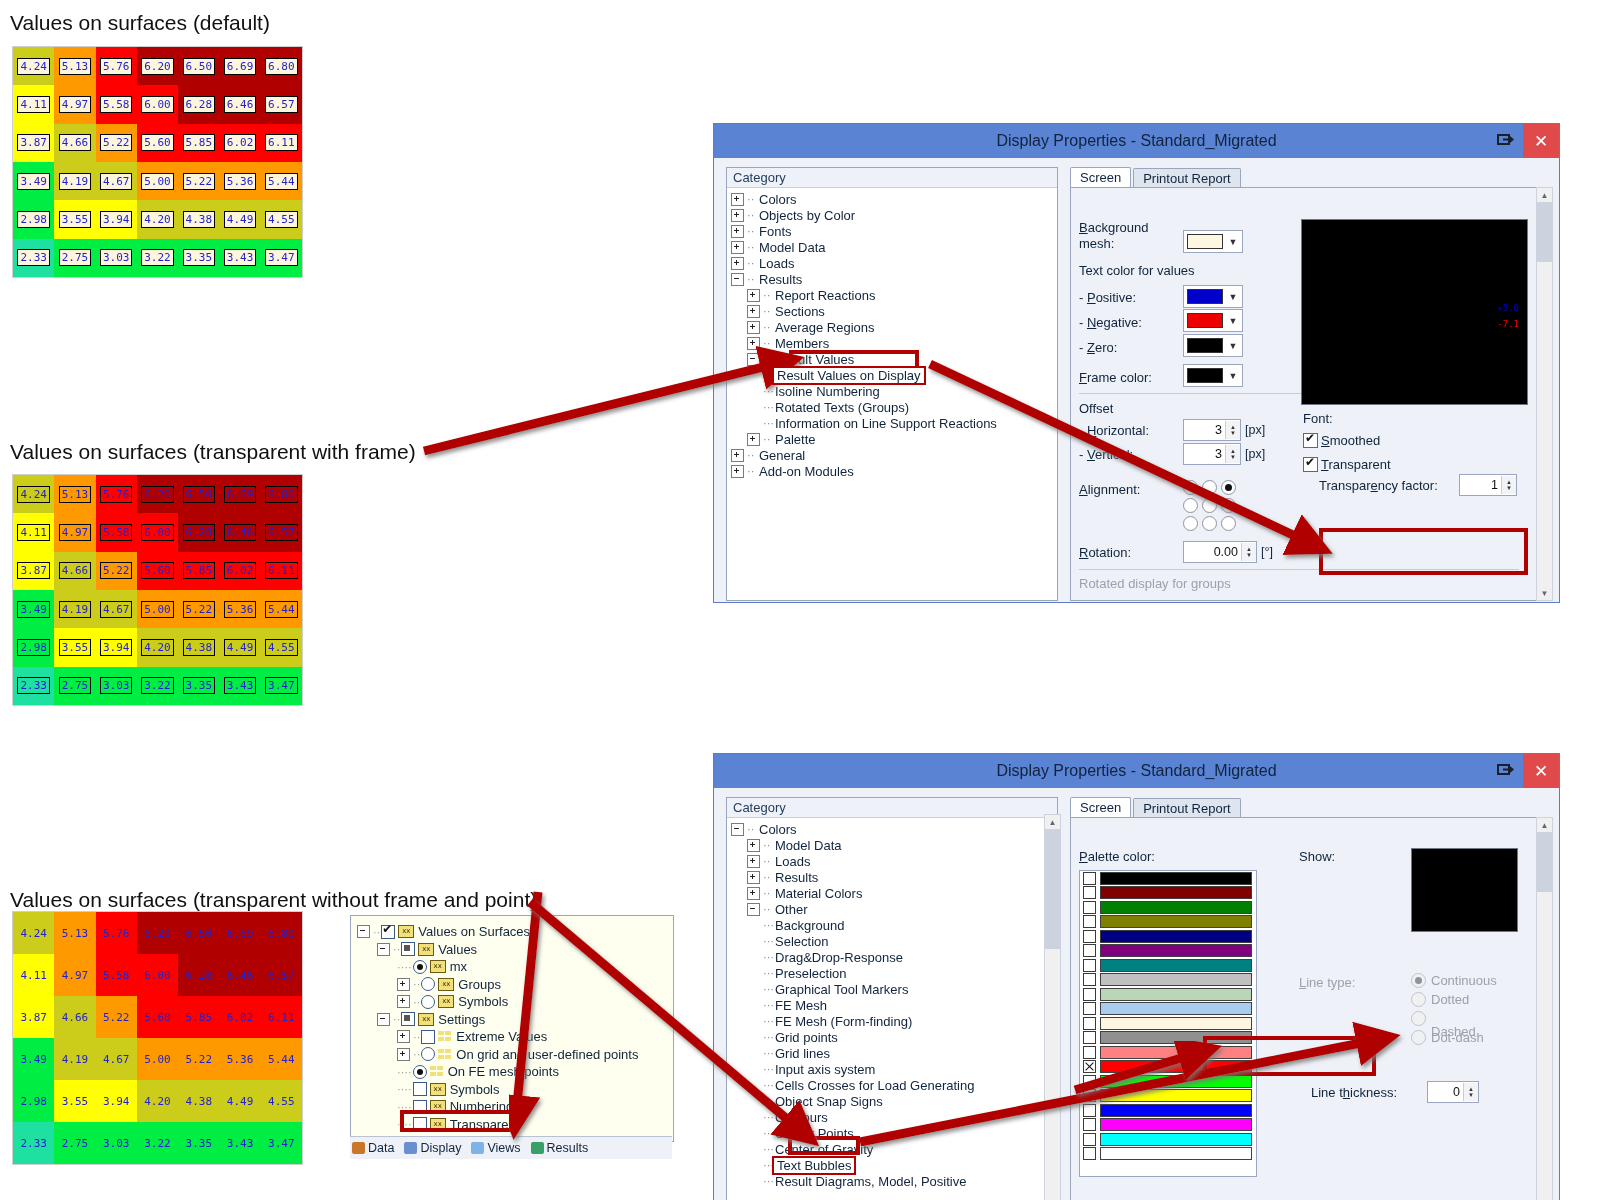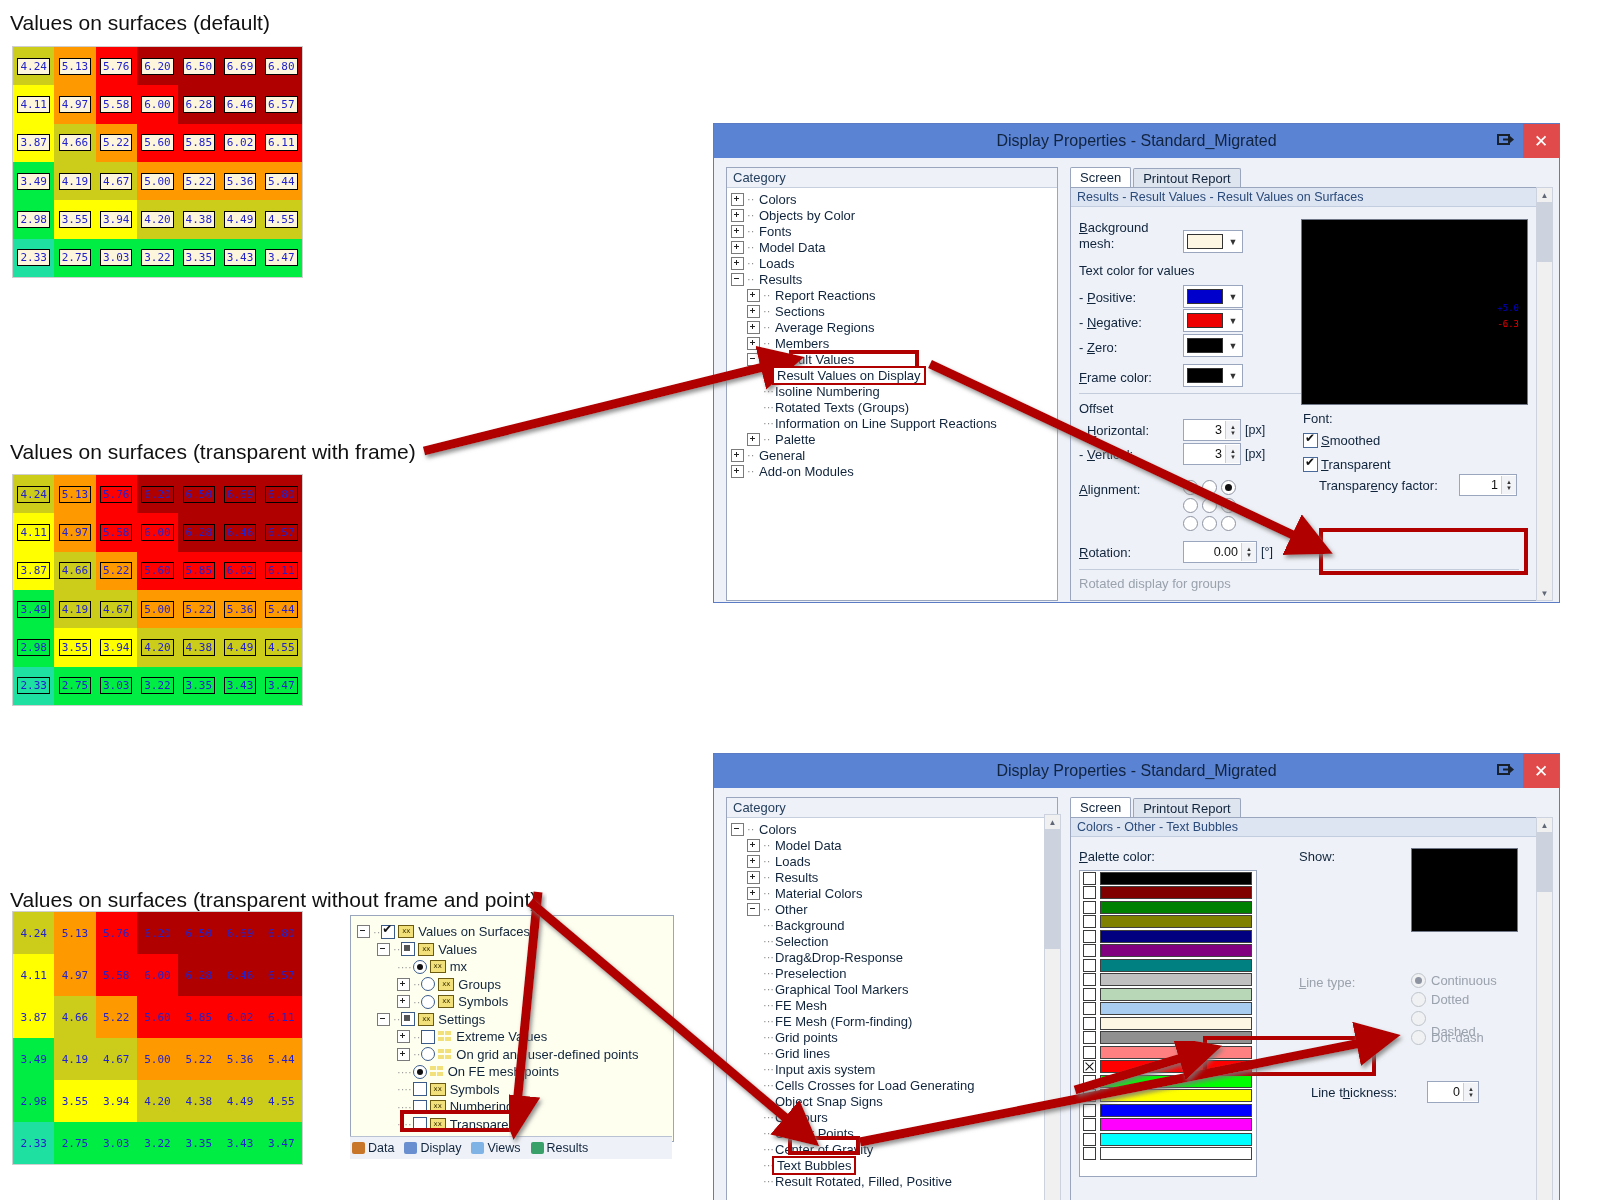--- a/index.html
+++ b/index.html
@@ -706,21 +706,20 @@
           </div>
         </div>
     </div>
 
     <div class="tabstrip" style="left:356px;top:8px;" id="d1tabs">
         <div class="tab active">Screen</div>
         <div class="tab">Printout Report</div>
       </div>
 
     <div class="panel" style="left:356px;top:29px;width:465px;height:412px;">
-      <div class="panel-head">Results - Result Values - Result Values on Surfaces</div>
 
       <div class="fld-label" style="left:8px;top:32px;"><span class="u">B</span>ackground</div>
       <div class="fld-label" style="left:8px;top:48px;">mesh:</div>
       <div class="combo" style="left:112px;top:42px;">
         <div class="sw" id="sw-bg" style="background: rgb(253, 246, 227);"></div>
         <div class="cv">▼</div>
       </div>
 
       <div class="fld-label" style="left:8px;top:75px;">Text color for values</div>
 
@@ -791,21 +790,21 @@
             <span>▼</span>
           </div>
       </div>
       <div class="unit" style="left:190px;top:357px;">[°]</div>
 
       <div class="sep" style="left:8px;top:381px;width:440px;"></div>
       <div class="fld-label dim" style="left:8px;top:388px;">Rotated display for groups</div>
 
       <div class="preview" style="left:230px;top:31px;width:225px;height:184px;">
         <div class="pv-txt" id="pv-pos" style="right: 8px; top: 83px; color: rgb(0, 0, 204);">+5.0</div>
-        <div class="pv-txt" id="pv-neg" style="right: 8px; top: 99px; color: rgb(238, 0, 0);">-6.3</div>
+        <div class="pv-txt" id="pv-neg" style="right: 8px; top: 99px; color: rgb(238, 0, 0);">-7.1</div>
       </div>
 
       <div class="fld-label" style="left:232px;top:223px;">Font:</div>
       <div class="chk on" style="left:232px;top:245px;"></div>
       <div class="fld-label" style="left:250px;top:245px;"><span class="u">S</span>moothed</div>
 
       <div class="chk on" style="left:232px;top:269px;"></div>
       <div class="fld-label" style="left:250px;top:269px;"><span class="u">T</span>ransparent</div>
 
       <div class="fld-label" style="left:248px;top:290px;">Transpar<span class="u">e</span>ncy factor:</div>
@@ -933,37 +932,36 @@
           <div class="tnode" style="padding-left: 32px;">
             <span class="tdots">···</span>
             <span class="tlabel">Center of Gravity</span>
           </div>
           <div class="tnode" style="padding-left: 32px;">
             <span class="tdots">···</span>
             <span class="tlabel hl-label">Text Bubbles</span>
           </div>
           <div class="tnode" style="padding-left: 32px;">
             <span class="tdots">···</span>
-            <span class="tlabel">Result Rotated, Filled, Positive</span>
+            <span class="tlabel">Result Diagrams, Model, Positive</span>
           </div>
         </div>
     </div>
     <div class="scrollbar" style="left:330px;top:26px;height:403px;">
       <div class="sb-arrow" style="top:0;">▲</div>
       <div class="thumb" style="top:14px;height:120px;"></div>
 
     </div>
 
     <div class="tabstrip" style="left:356px;top:8px;" id="d2tabs">
         <div class="tab active">Screen</div>
         <div class="tab">Printout Report</div>
       </div>
 
     <div class="panel" style="left:356px;top:29px;width:465px;height:400px;">
-      <div class="panel-head">Colors - Other - Text Bubbles</div>
 
       <div class="fld-label" style="left:8px;top:31px;"><span class="u">P</span>alette color:</div>
       <div class="pal-list" style="left:8px;top:52px;width:176px;height:305px;" id="pallist">
           <div class="pal-row">
             <div class="pal-chk"></div>
             <div class="pal-sw" style="background: rgb(0, 0, 0);"></div>
           </div>
           <div class="pal-row">
             <div class="pal-chk"></div>
             <div class="pal-sw" style="background: rgb(128, 0, 0);"></div>

